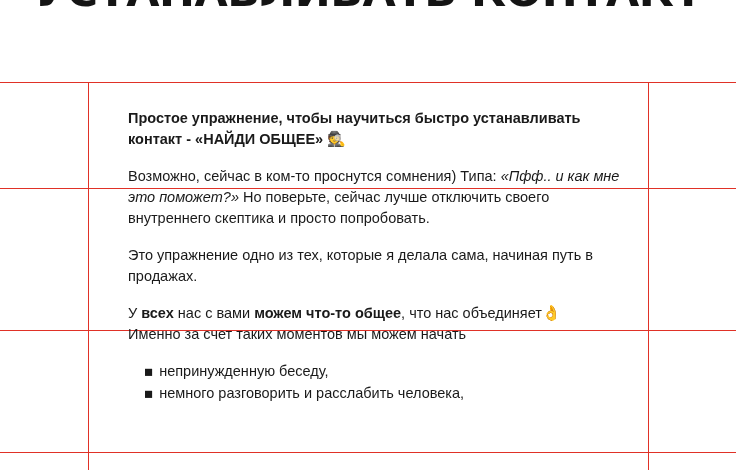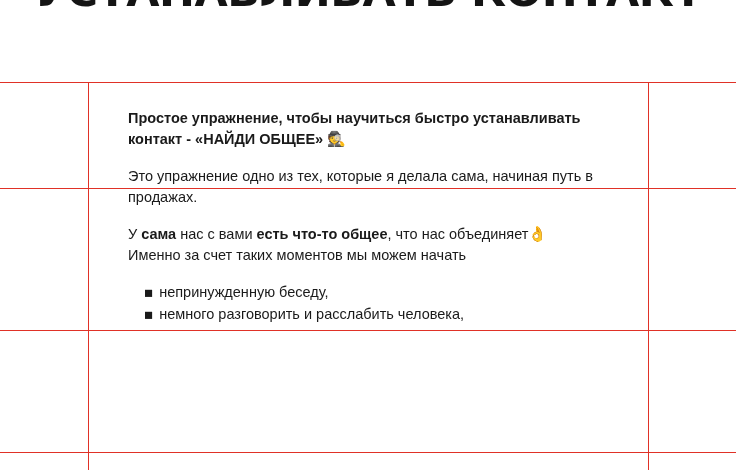--- a/index.html
+++ b/index.html
@@ -123,25 +123,28 @@
 
   <div class="content">
 
     <p class="para">
       <span class="b">Простое упражнение, чтобы научиться быстро устанавливать</span>
       <br>
       <span class="b">контакт - «НАЙДИ ОБЩЕЕ»</span>
       <span class="emoji">🕵️</span>
     </p>
 
+    <p class="para">
+      <span>Возможно, сейчас в ком-то проснутся сомнения) Типа: </span><span class="i">«Пфф.. и как мне это поможет?»</span><span> Но поверьте, сейчас лучше отключить своего внутреннего скептика и просто попробовать.</span>
+    </p>
 
     <p class="para">Это упражнение одно из тех, которые я делала сама, начиная путь в продажах.</p>
 
     <p class="para intro-line">
-      <span>У </span><span class="b">сама</span><span> нас с вами </span><span class="b">есть что-то общее</span><span>, что нас объединяет</span><span class="emoji">👌</span>
+      <span>У </span><span class="b">всех</span><span> нас с вами </span><span class="b">можем что-то общее</span><span>, что нас объединяет</span><span class="emoji">👌</span>
       <br>
       <span>Именно за счет таких моментов мы можем начать</span>
     </p>
 
     <ul class="list">
       <li>
         <span class="bullet">◼</span><span>непринужденную беседу,</span>
       </li>
       <li>
         <span class="bullet">◼</span><span>немного разговорить и расслабить человека,</span>

